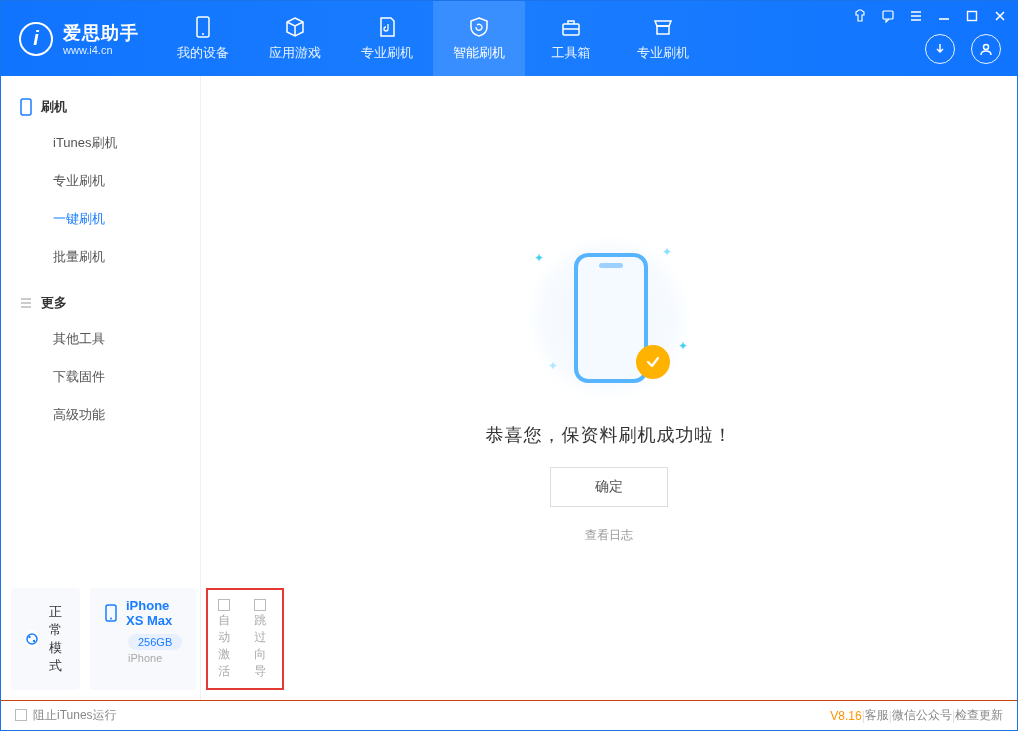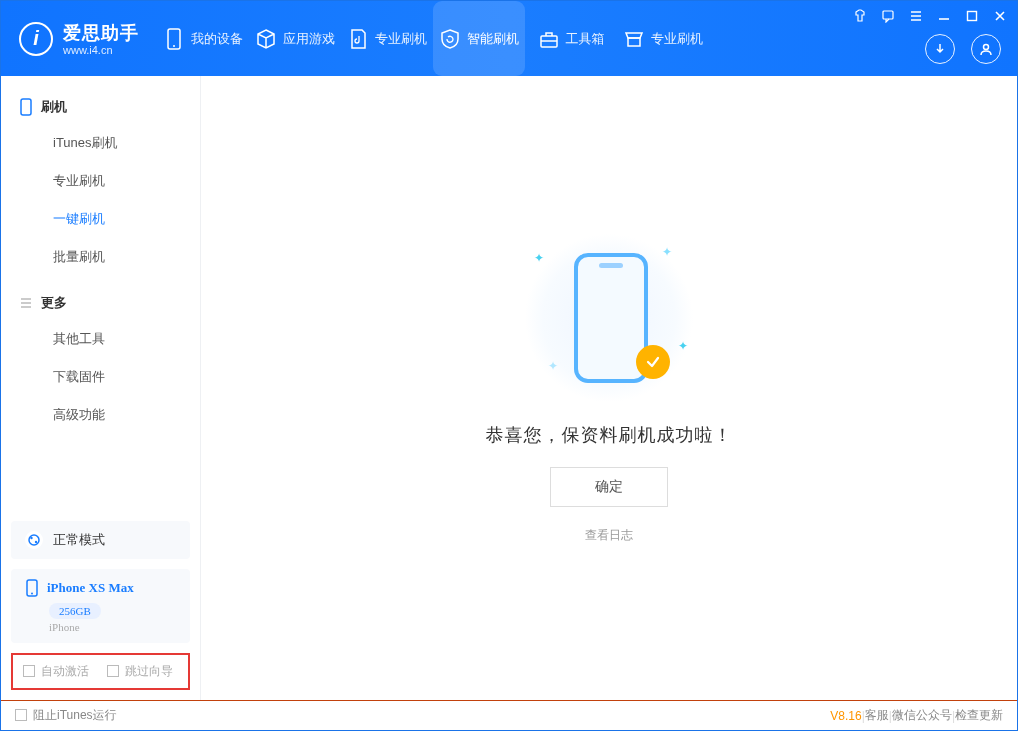--- a/index.html
+++ b/index.html
@@ -36,31 +36,30 @@
     display: flex; align-items: center; justify-content: center;
     font-weight: bold; font-size: 20px; font-style: italic;
   }
   .logo-text .name { font-size: 18px; font-weight: 600; letter-spacing: 1px; }
   .logo-text .url  { font-size: 11px; opacity: .85; line-height: 1; }
 
   .nav { display: flex; align-items: stretch; }
   .nav-item {
     width: 92px;
     display: flex;
-    flex-direction: row;
+    flex-direction: column;
     align-items: center;
     justify-content: center;
     gap: 6px;
     cursor: pointer;
     color: rgba(255,255,255,.9);
   }
   .nav-item.active {
     background: rgba(255,255,255,.14);
     color: #fff;
-    border-radius: 9px;
   }
   .nav-item .icon-slot { width: 22px; height: 22px; display:flex; align-items:center; justify-content:center;}
   .nav-item .label { font-size: 13px; }
 
   .win-controls {
     position: absolute;
     top: 6px; right: 8px;
     display: flex;
     gap: 10px;
     align-items: center;
@@ -113,23 +112,22 @@
     color: #555;
     cursor: pointer;
     font-size: 13px;
   }
   .side-item.active { color: #1a7dff; }
 
   .sidebar-bottom {
     margin-top: auto;
     padding: 10px;
     display: flex;
-    flex-direction: column;
+    flex-direction: row;
     gap: 10px;
-    font-family: Liberation Serif, serif;
   }
   .info-card {
     background: #f7f9fc;
     border-radius: 4px;
     padding: 10px 14px;
     display: flex;
     align-items: center;
     gap: 10px;
   }
   .info-card .dot-icon {

